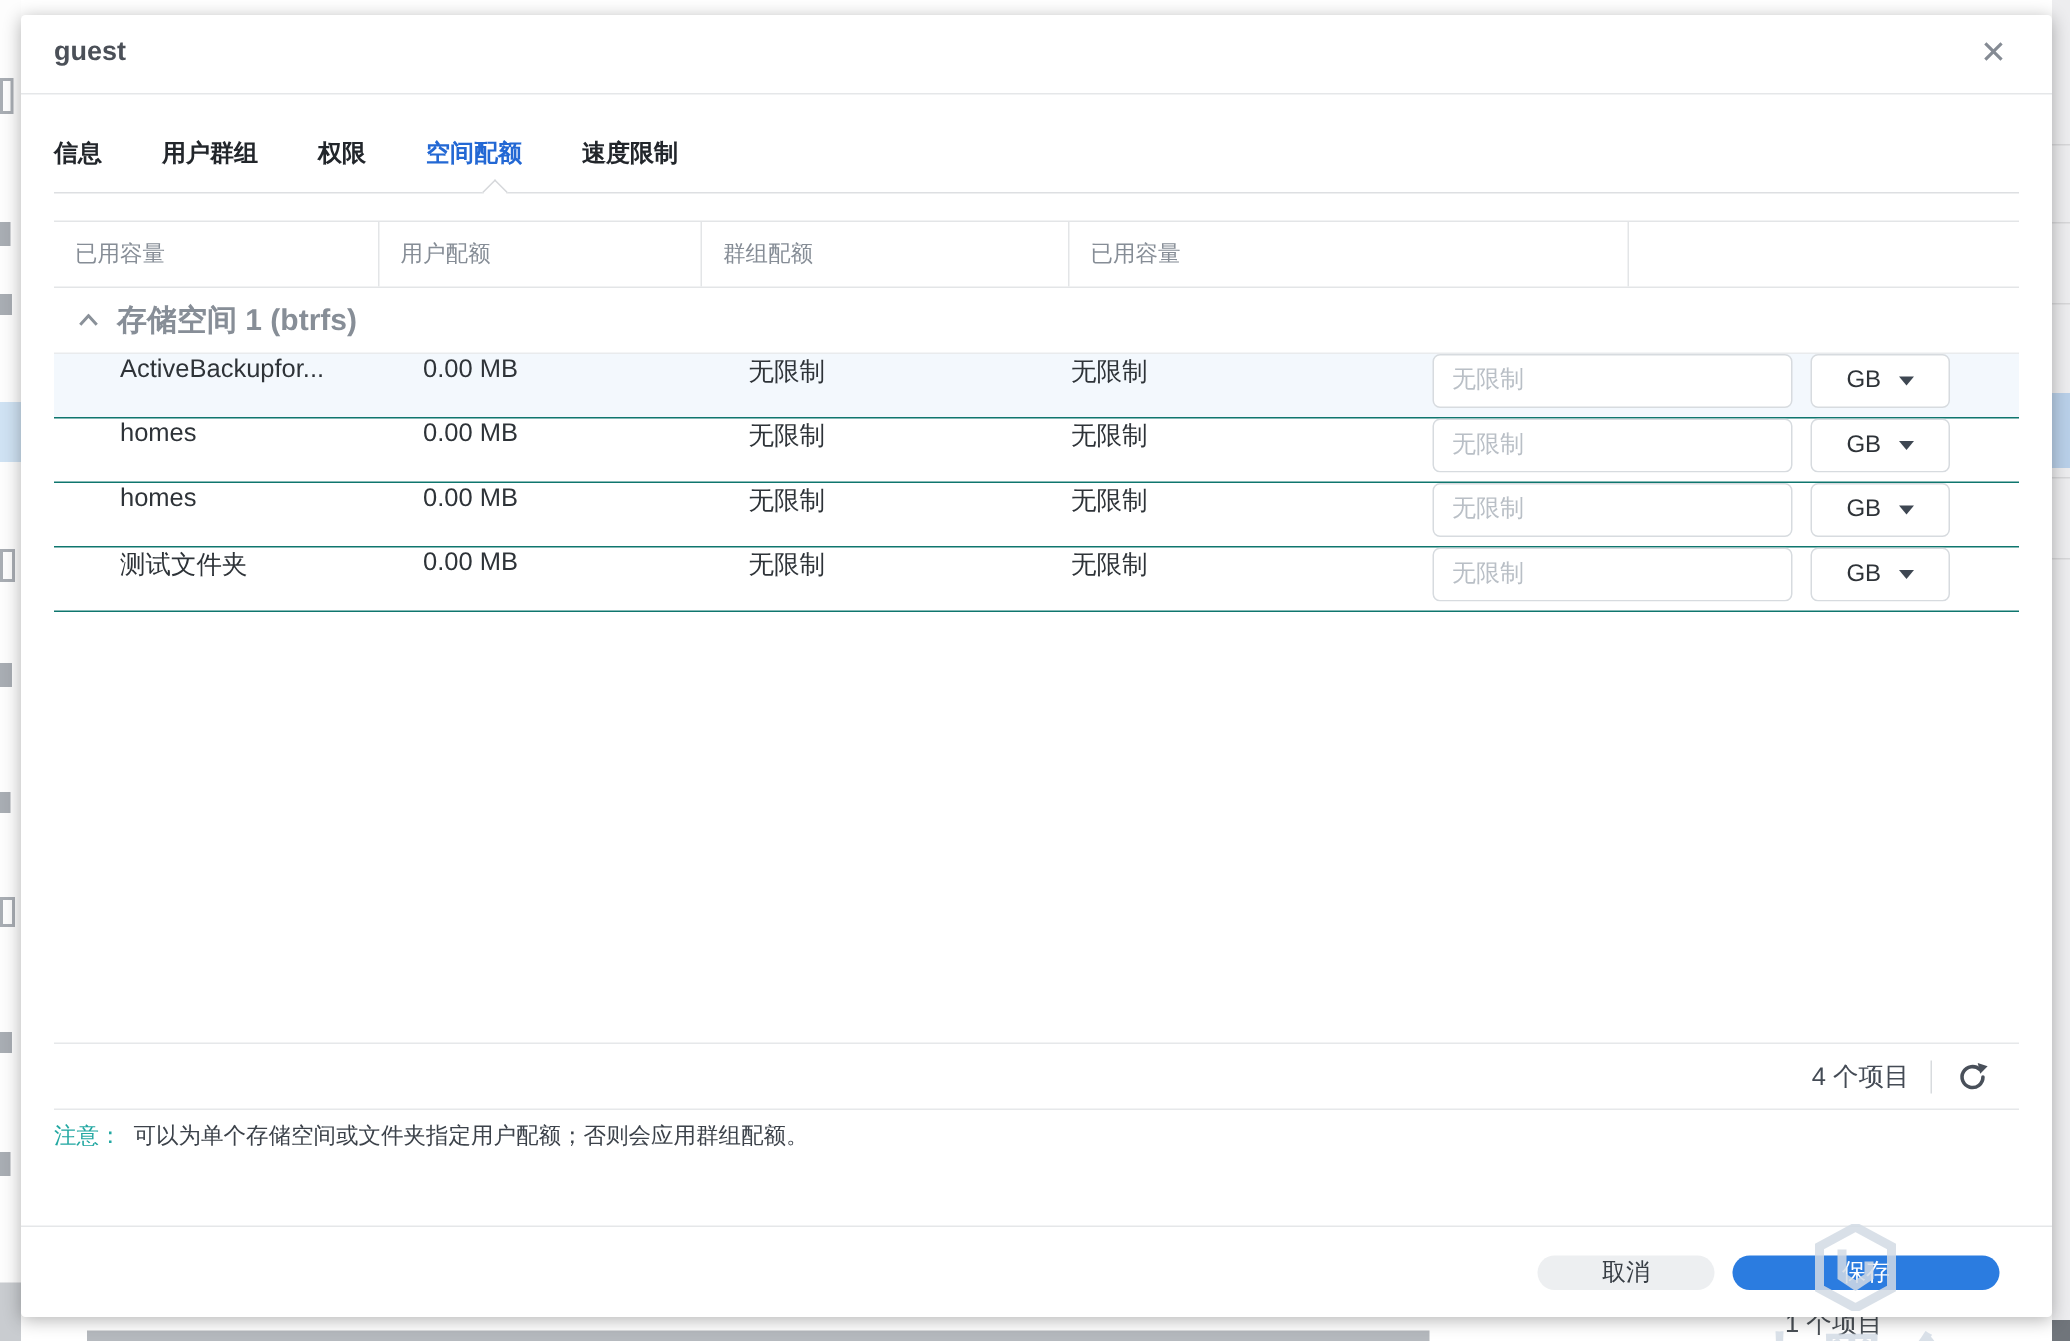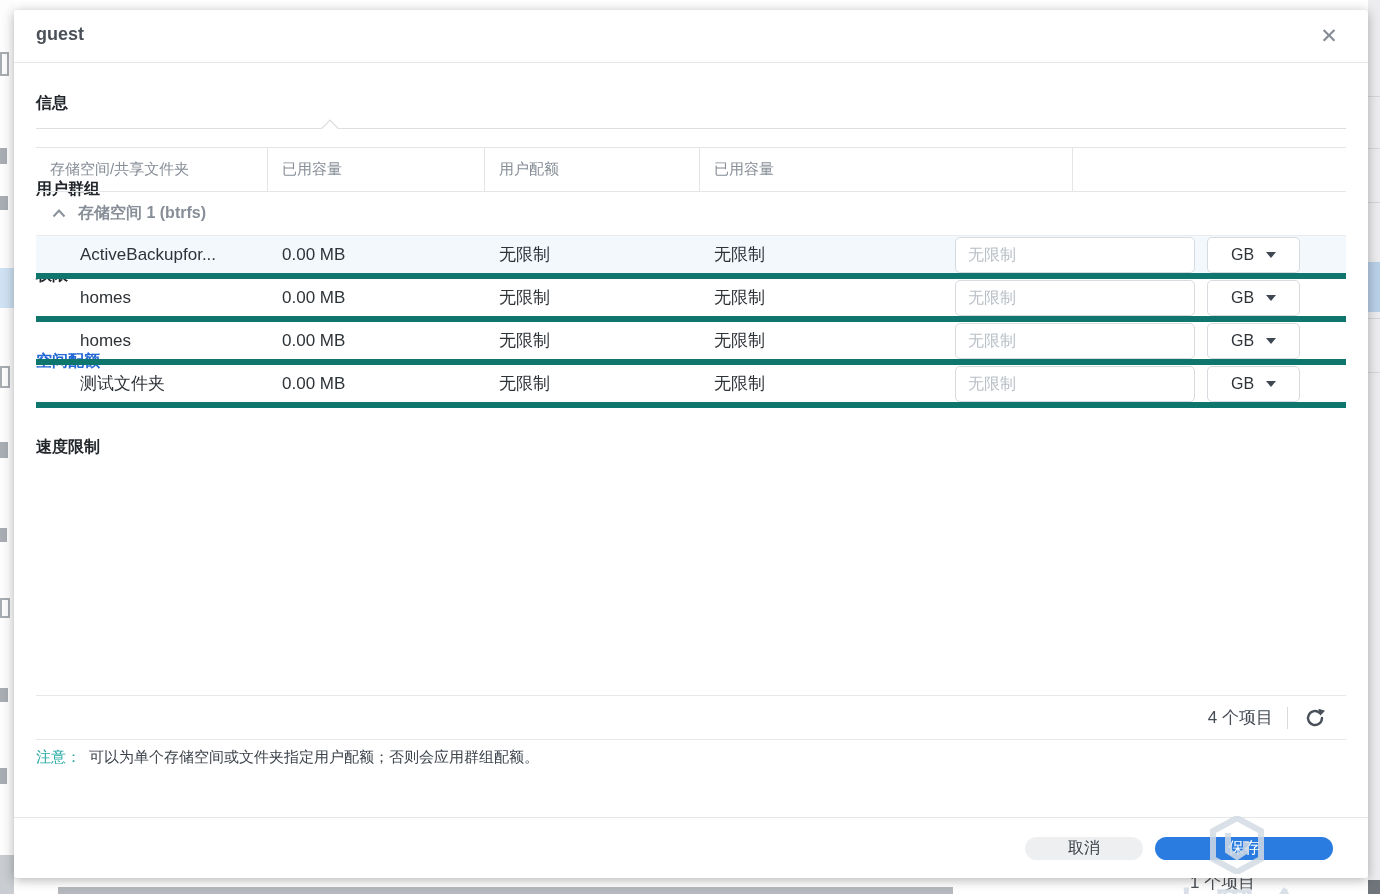--- a/index.html
+++ b/index.html
@@ -21,38 +21,38 @@
 
   
   .dialog { position:absolute; left:14px; top:10px; width:1354px; height:868px; background:#fff;
             border-radius:3px; box-shadow:0 2px 12px rgba(0,0,0,.30); z-index:2; }
 
   .title-bar { position:absolute; left:0; top:0; width:100%; height:53px; border-bottom:1px solid #e5e7e9; }
   .title-text { position:absolute; left:22px; top:14px; font-size:18px; font-weight:bold; color:#4b5058; }
   .close-btn { position:absolute; right:24px; top:11px; width:30px; height:30px; text-align:center; line-height:30px;
                font-size:21px; color:#858b94; cursor:pointer; }
 
-  .tabs { position:absolute; left:22px; top:78px; display:flex; gap:56px;flex-direction:column; }
+  .tabs { position:absolute; left:22px; top:78px; display:flex; gap:40px; }
   .tab { font-size:16px; font-weight:bold; color:#22262b; cursor:pointer; line-height:30px; }
   .tab.active { color:#2368d4; }
   .tab-divider { position:absolute; left:22px; right:22px; top:118px; border-top:1px solid #dddfe2; }
   .tab-caret { position:absolute; left:310px; top:112px; width:12px; height:12px; background:#fff;
                border-top:1px solid #d5d7da; border-left:1px solid #d5d7da; transform:rotate(45deg); }
 
   
   .table { position:absolute; left:22px; top:137px; width:1310px; }
   .thead { display:flex; height:45px; border-top:1px solid #e3e5e7; border-bottom:1px solid #e3e5e7; }
   .hcell { display:flex; align-items:center; padding-left:14px; font-size:15px; color:#868d96;
            border-right:1px solid #e3e5e7; cursor:pointer; }
   .hcell:last-child { border-right:none; }
   .c1{width:232px;} .c2{width:217px;} .c3{width:215px;} .c4{width:245px;} .c5{width:373px;} .c6{width:28px;}
   .group-row { display:flex; align-items:center; height:44px; border-bottom:1px solid #e9ebed;
                padding-left:16px; gap:12px; cursor:pointer; }
-  .group-label { font-size:16px; font-weight:bold; color:#878e97; }
-  .trow { display:flex; height:43px; border-bottom:6px solid #0f766e; align-items:center; }
+  .group-label { font-size:20px; font-weight:bold; color:#878e97; }
+  .trow { display:flex; height:43px; border-bottom:1px solid #0f766e; align-items:flex-start; }
   .trow.hl { background:#f3f8fd; }
   .cell { font-size:17px; color:#2e3338; padding-left:14px; overflow:hidden; white-space:nowrap; }
   .cell.c1 { padding-left:44px; }
   .cell.c5 { display:flex; align-items:center; gap:12px; padding-left:10px; }
   .quota-input { width:240px; height:36px; border:1px solid #d7dbdf; border-radius:5px; padding:0 12px;
                  font-size:16px; color:#2e3338; outline:none; font-family:inherit; }
   .quota-input::placeholder { color:#b9bfc6; }
   .unit-select { width:93px; height:36px; border:1px solid #d7dbdf; border-radius:5px; background:#fff;
                  display:flex; align-items:center; justify-content:center; gap:12px;
                  font-size:16px; color:#2e3338; cursor:pointer; }
@@ -124,23 +124,23 @@
       <div class="tab">用户群组</div>
       <div class="tab">权限</div>
       <div class="tab active">空间配额</div>
       <div class="tab">速度限制</div>
     </div>
   <div class="tab-divider"></div>
   <div class="tab-caret"></div>
 
   <div class="table">
     <div class="thead" id="thead">
-        <div class="hcell c1">存储空间/共享文件夹</div>
         <div class="hcell c2">已用容量</div>
         <div class="hcell c3">用户配额</div>
+        <div class="hcell c4">群组配额</div>
         <div class="hcell c5">已用容量</div>
         <div class="hcell c6"></div>
       </div>
     <div id="tbody">
         <div class="group-row">
           <svg width="14" height="9" viewBox="0 0 14 9">
             <polyline points="1.5,7.5 7,1.5 12.5,7.5" fill="none" stroke="#8a9199" stroke-width="2"></polyline>
           </svg>
           <span class="group-label">存储空间 1 (btrfs)</span>
         </div>

